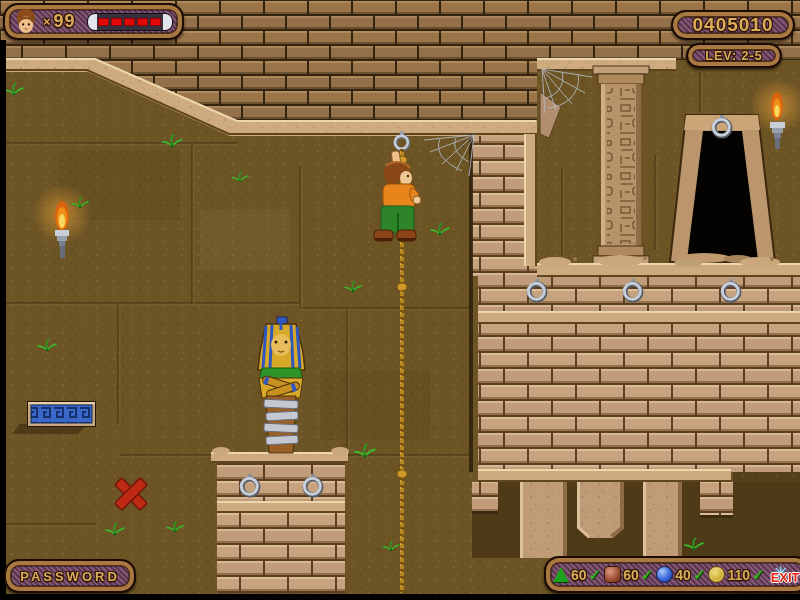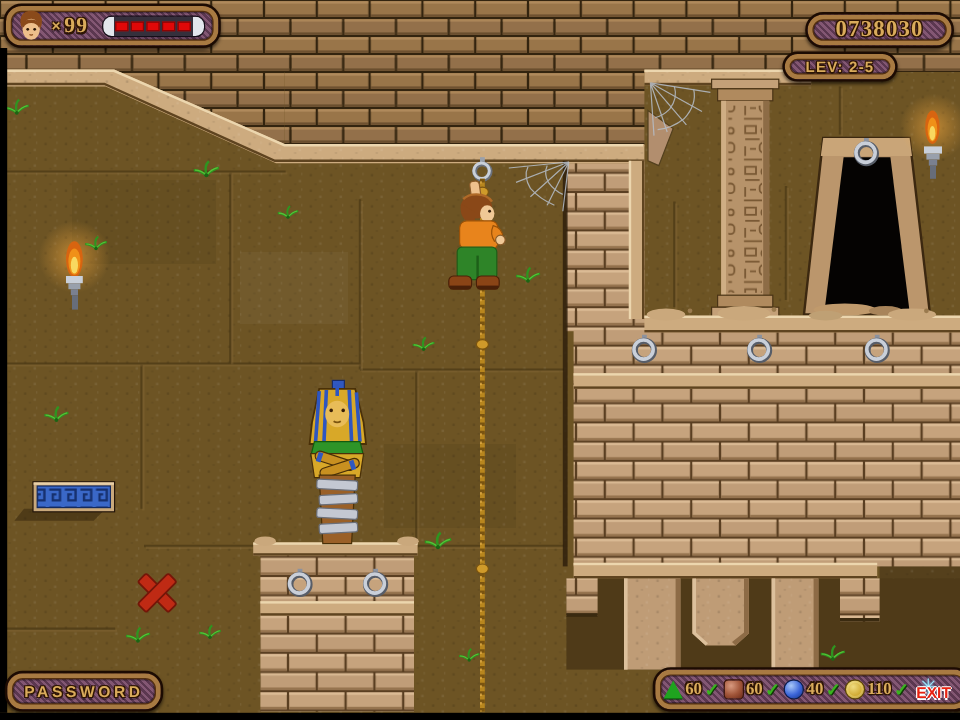--- a/index.html
+++ b/index.html
@@ -4,33 +4,33 @@
 <style>
   html,body{margin:0;padding:0}
   body{width:800px;height:600px;position:relative;overflow:hidden;background:#000;cursor:default;font-family:"Liberation Sans",sans-serif}
   #scene{position:absolute;left:0;top:0}
   .hud{position:absolute;box-sizing:border-box;border-radius:15px;border:2px solid #1c0b02;
        background-color:#6f4662;
        background-image:repeating-linear-gradient(45deg,rgba(255,190,220,.14) 0 2px,rgba(20,0,15,.22) 2px 4px);
        box-shadow:inset 0 0 0 4px #a87a42,inset 0 0 0 5px #55300f,inset 0 0 0 6px rgba(0,0,0,.35),0 2px 3px rgba(0,0,0,.6);}
   .gold{font-weight:bold;color:#d9ab5b;
         text-shadow:-1px -1px 0 #2e1503,1px -1px 0 #2e1503,-1px 1px 0 #2e1503,1px 1px 0 #2e1503,0 2px 0 rgba(0,0,0,.35)}
-  .mono{font-family:Liberation Serif, serif}
+  .mono{font-family:Liberation Sans, sans-serif}
   .panel-lives{left:3px;top:3px;width:181px;height:37px;display:flex;align-items:center;padding:0 9px;gap:3px}
   .head{width:24px;height:27px;margin-right:2px;flex:none}
   .times{font-size:13px}
   .count{font-size:18px;letter-spacing:1px}
   .hp{margin-left:8px;width:84px;height:16px;border-radius:8px;border:1px solid #140e18;
       background:linear-gradient(90deg,#e2e6ec 0 9px,#35303c 9px 75px,#e2e6ec 75px);
       display:flex;align-items:center;justify-content:center;flex:none}
   .hpseg{display:flex;gap:2px}
   .hpseg i{display:block;width:11px;height:8px;background:#e00808;border:1px solid #8a0404;box-sizing:border-box}
   .panel-score{left:671px;top:10px;width:124px;height:30px;display:flex;align-items:center;justify-content:center}
   .score-text{font-size:19px;letter-spacing:1px}
-  .panel-level{left:652px;top:43px;width:96px;height:25px;display:flex;align-items:center;justify-content:center}
+  .panel-level{left:686px;top:43px;width:96px;height:25px;display:flex;align-items:center;justify-content:center}
   .lvl{font-size:12.5px;letter-spacing:1px}
   .panel-password{left:4px;top:559px;width:132px;height:34px;display:flex;align-items:center;justify-content:center;cursor:pointer}
   .pwd{font-size:13px;letter-spacing:3px}
   .panel-items{left:544px;top:556px;width:266px;height:37px;display:flex;align-items:center;padding:4px 7px;gap:2px}
   .it-count{font-size:14px}
   .check{color:#39b41e;font-weight:bold;font-size:15px;text-shadow:1px 1px 0 #103a06;margin-right:1px}
   .icon{display:inline-block;flex:none}
   .tri{width:0;height:0;border-left:8px solid transparent;border-right:8px solid transparent;border-bottom:15px solid #1fa31f;filter:drop-shadow(0 1px 0 #083a08)}
   .gem{width:15px;height:15px;border-radius:4px;background:radial-gradient(circle at 35% 30%,#d89a80,#a05438 55%,#6a2a18);border:1px solid #3a1408}
   .orb{width:15px;height:15px;border-radius:50%;background:radial-gradient(circle at 35% 30%,#a8c8f8,#3a64d8 55%,#16307e);border:1px solid #0c1c4a}
@@ -373,21 +373,21 @@
         <i></i>
         <i></i>
         <i></i>
         <i></i>
         <i></i>
       </div>
   </div>
 </div>
 
 <div class="hud panel-score">
-  <span class="gold score-text mono">0738030</span>
+  <span class="gold score-text mono">0405010</span>
 </div>
 
 <div class="hud panel-level">
   <span class="gold lvl">LEV: 2-5</span>
 </div>
 
 <div class="hud panel-password">
   <span class="gold pwd">PASSWORD</span>
 </div>
 

